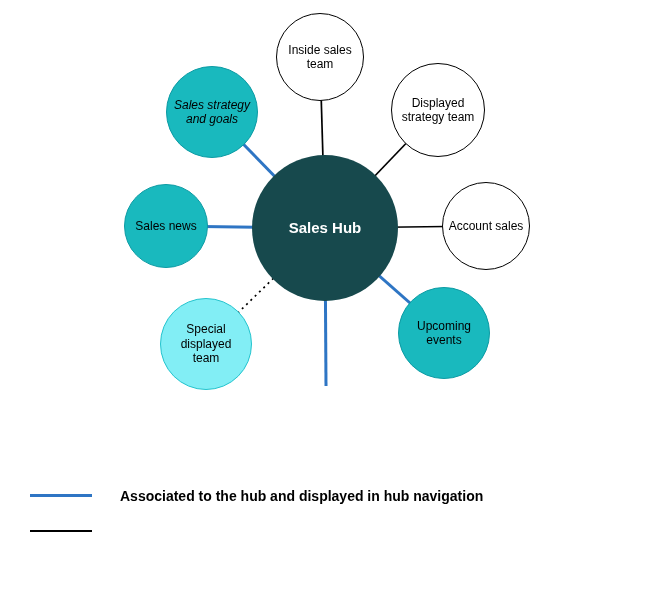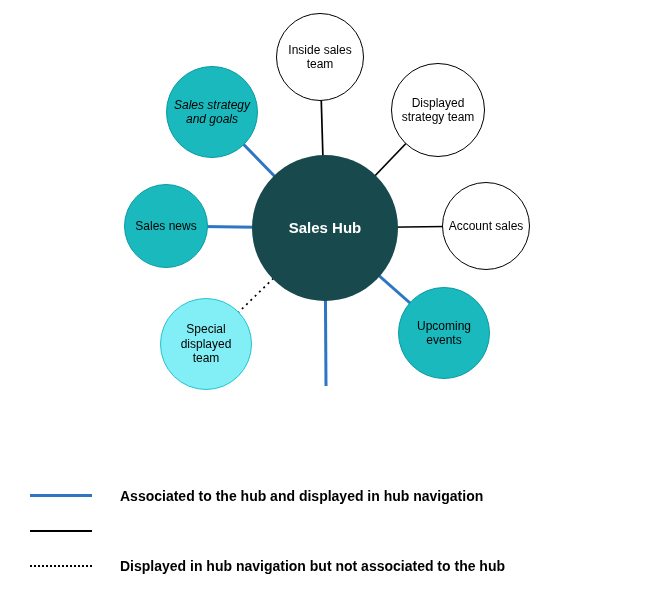--- a/index.html
+++ b/index.html
@@ -100,19 +100,15 @@
   </div>
 
   <div class="legend">
     <div class="legend-row">
       <span class="legend-sample sample-blue"></span>
       <span class="legend-label">Associated to the hub and displayed in hub navigation</span>
     </div>
     <div class="legend-row">
       <span class="legend-sample sample-black"></span>
     </div>
-    <div class="legend-row">
-      <span class="legend-sample sample-dotted"></span>
-      <span class="legend-label">Displayed in hub navigation but not associated to the hub</span>
-    </div>
   </div>
 
 </div>
 
 </body></html>

